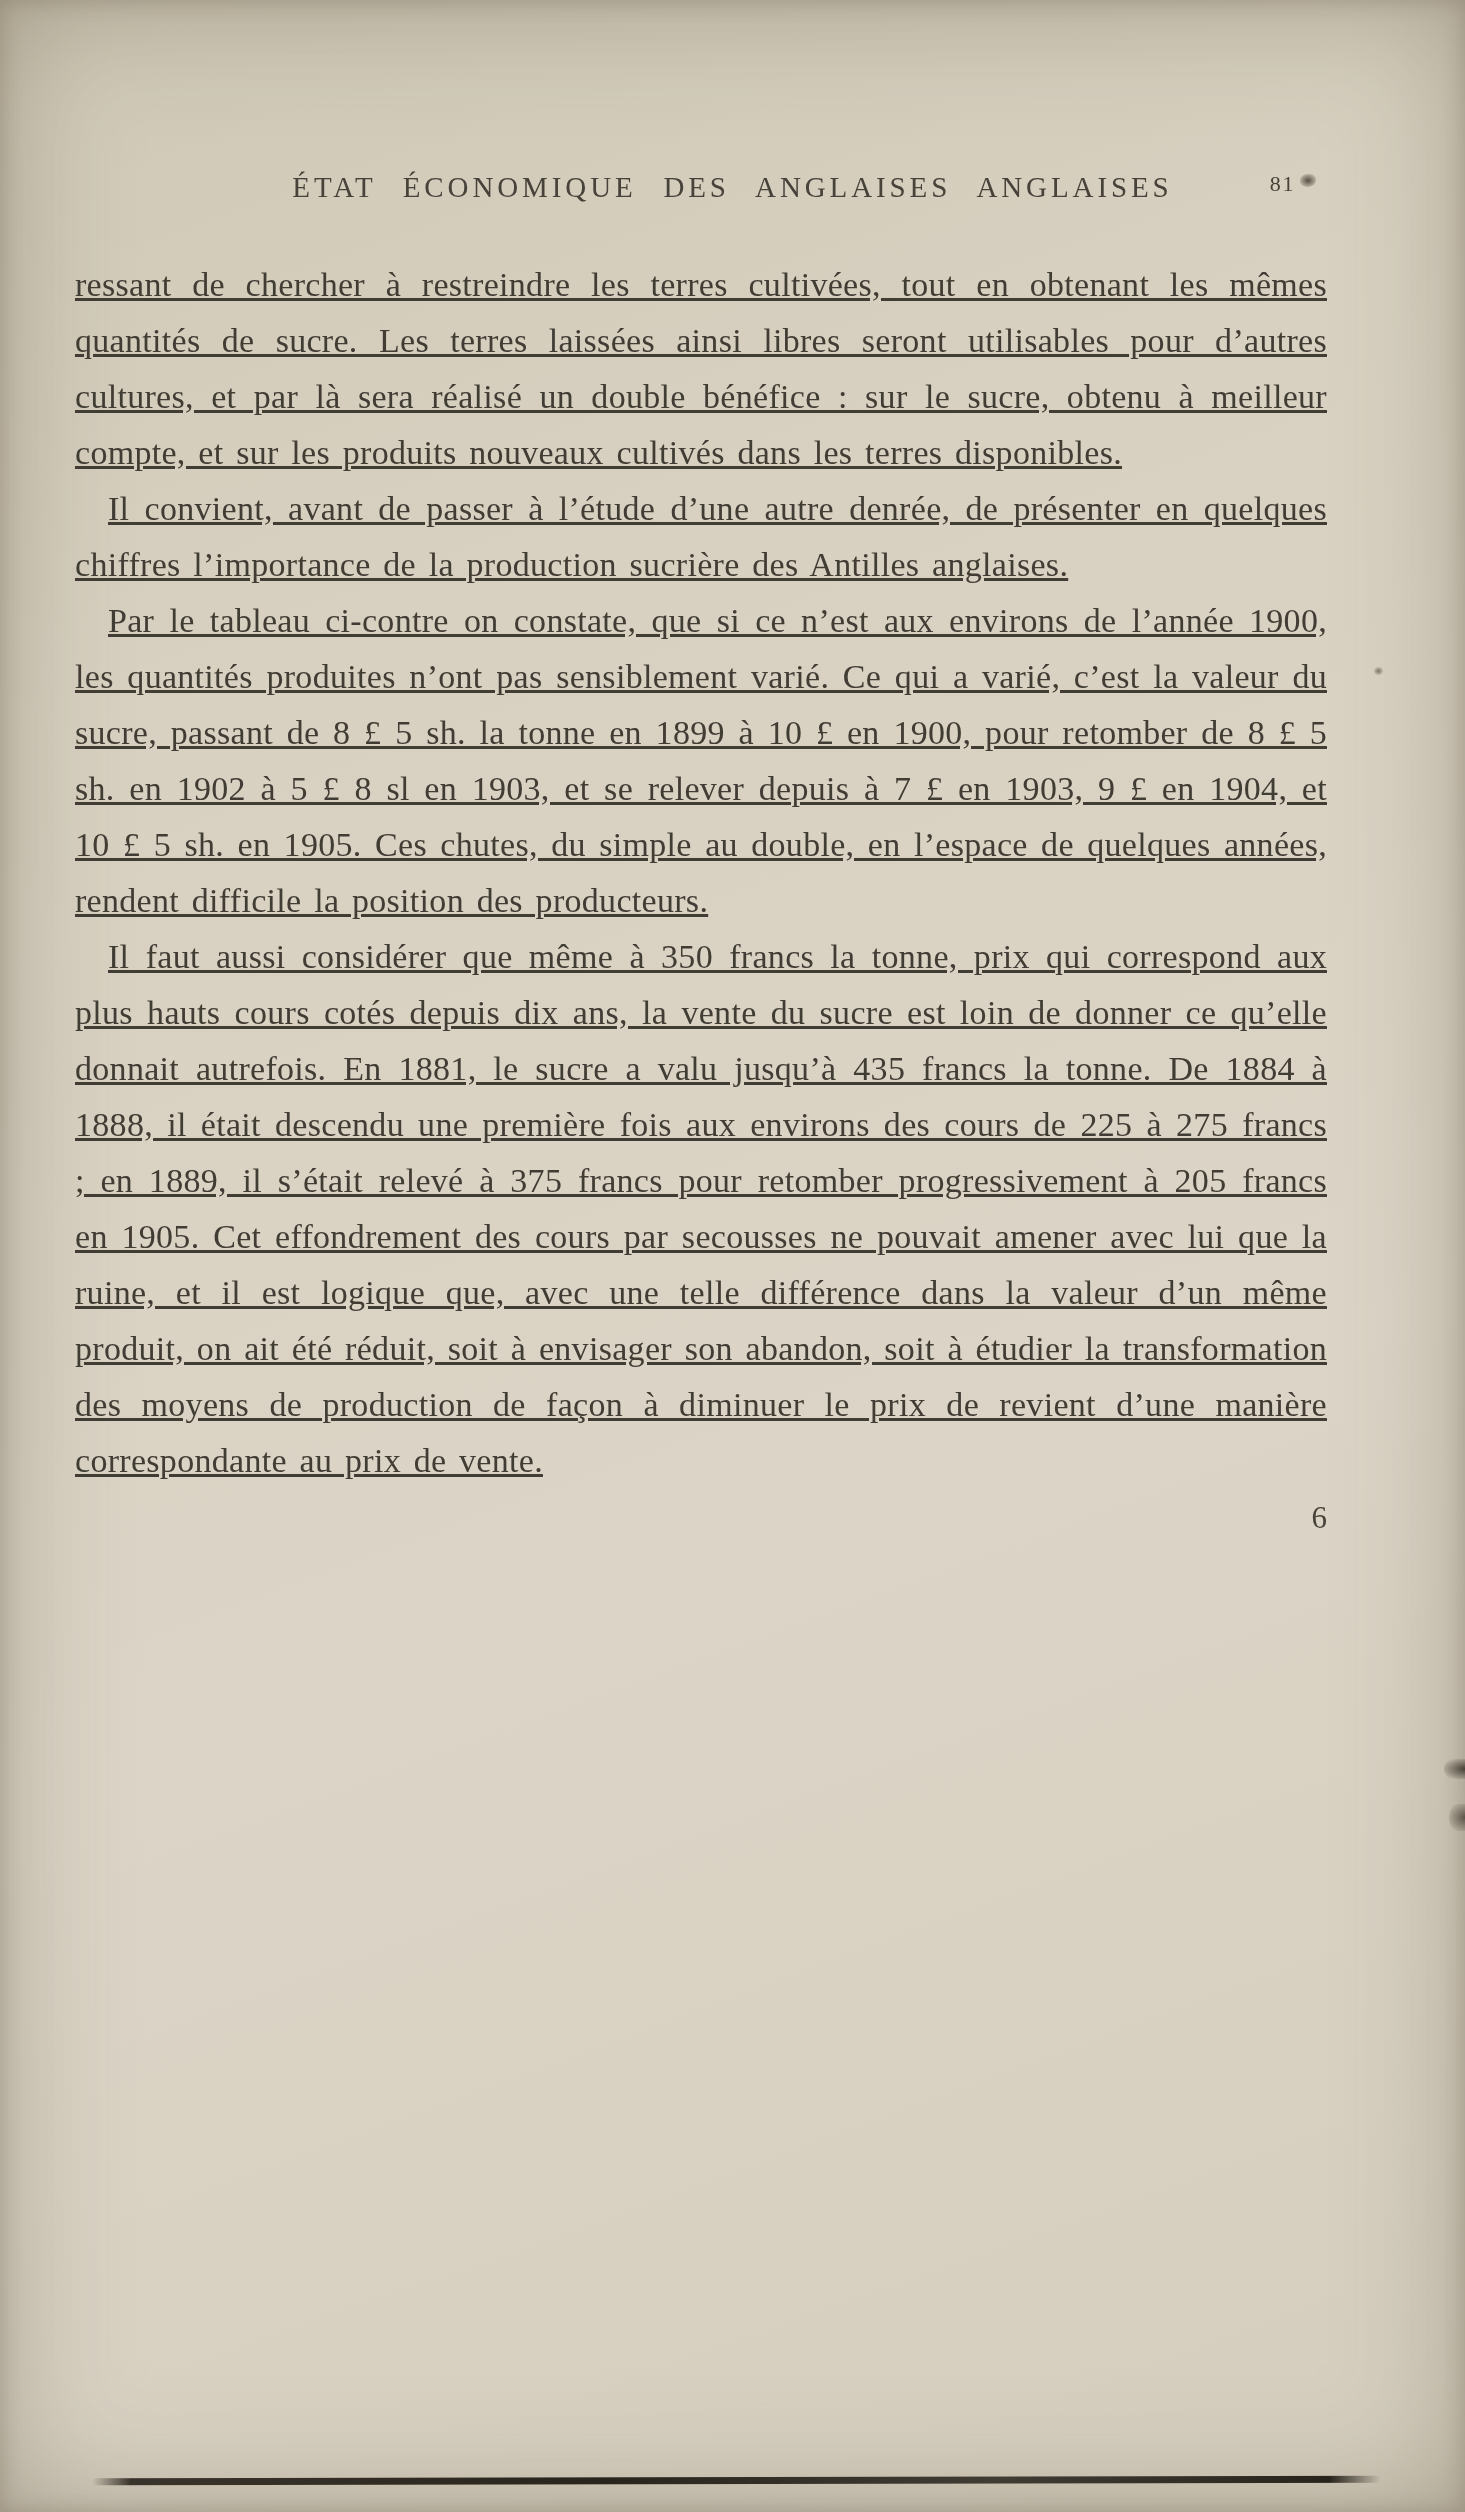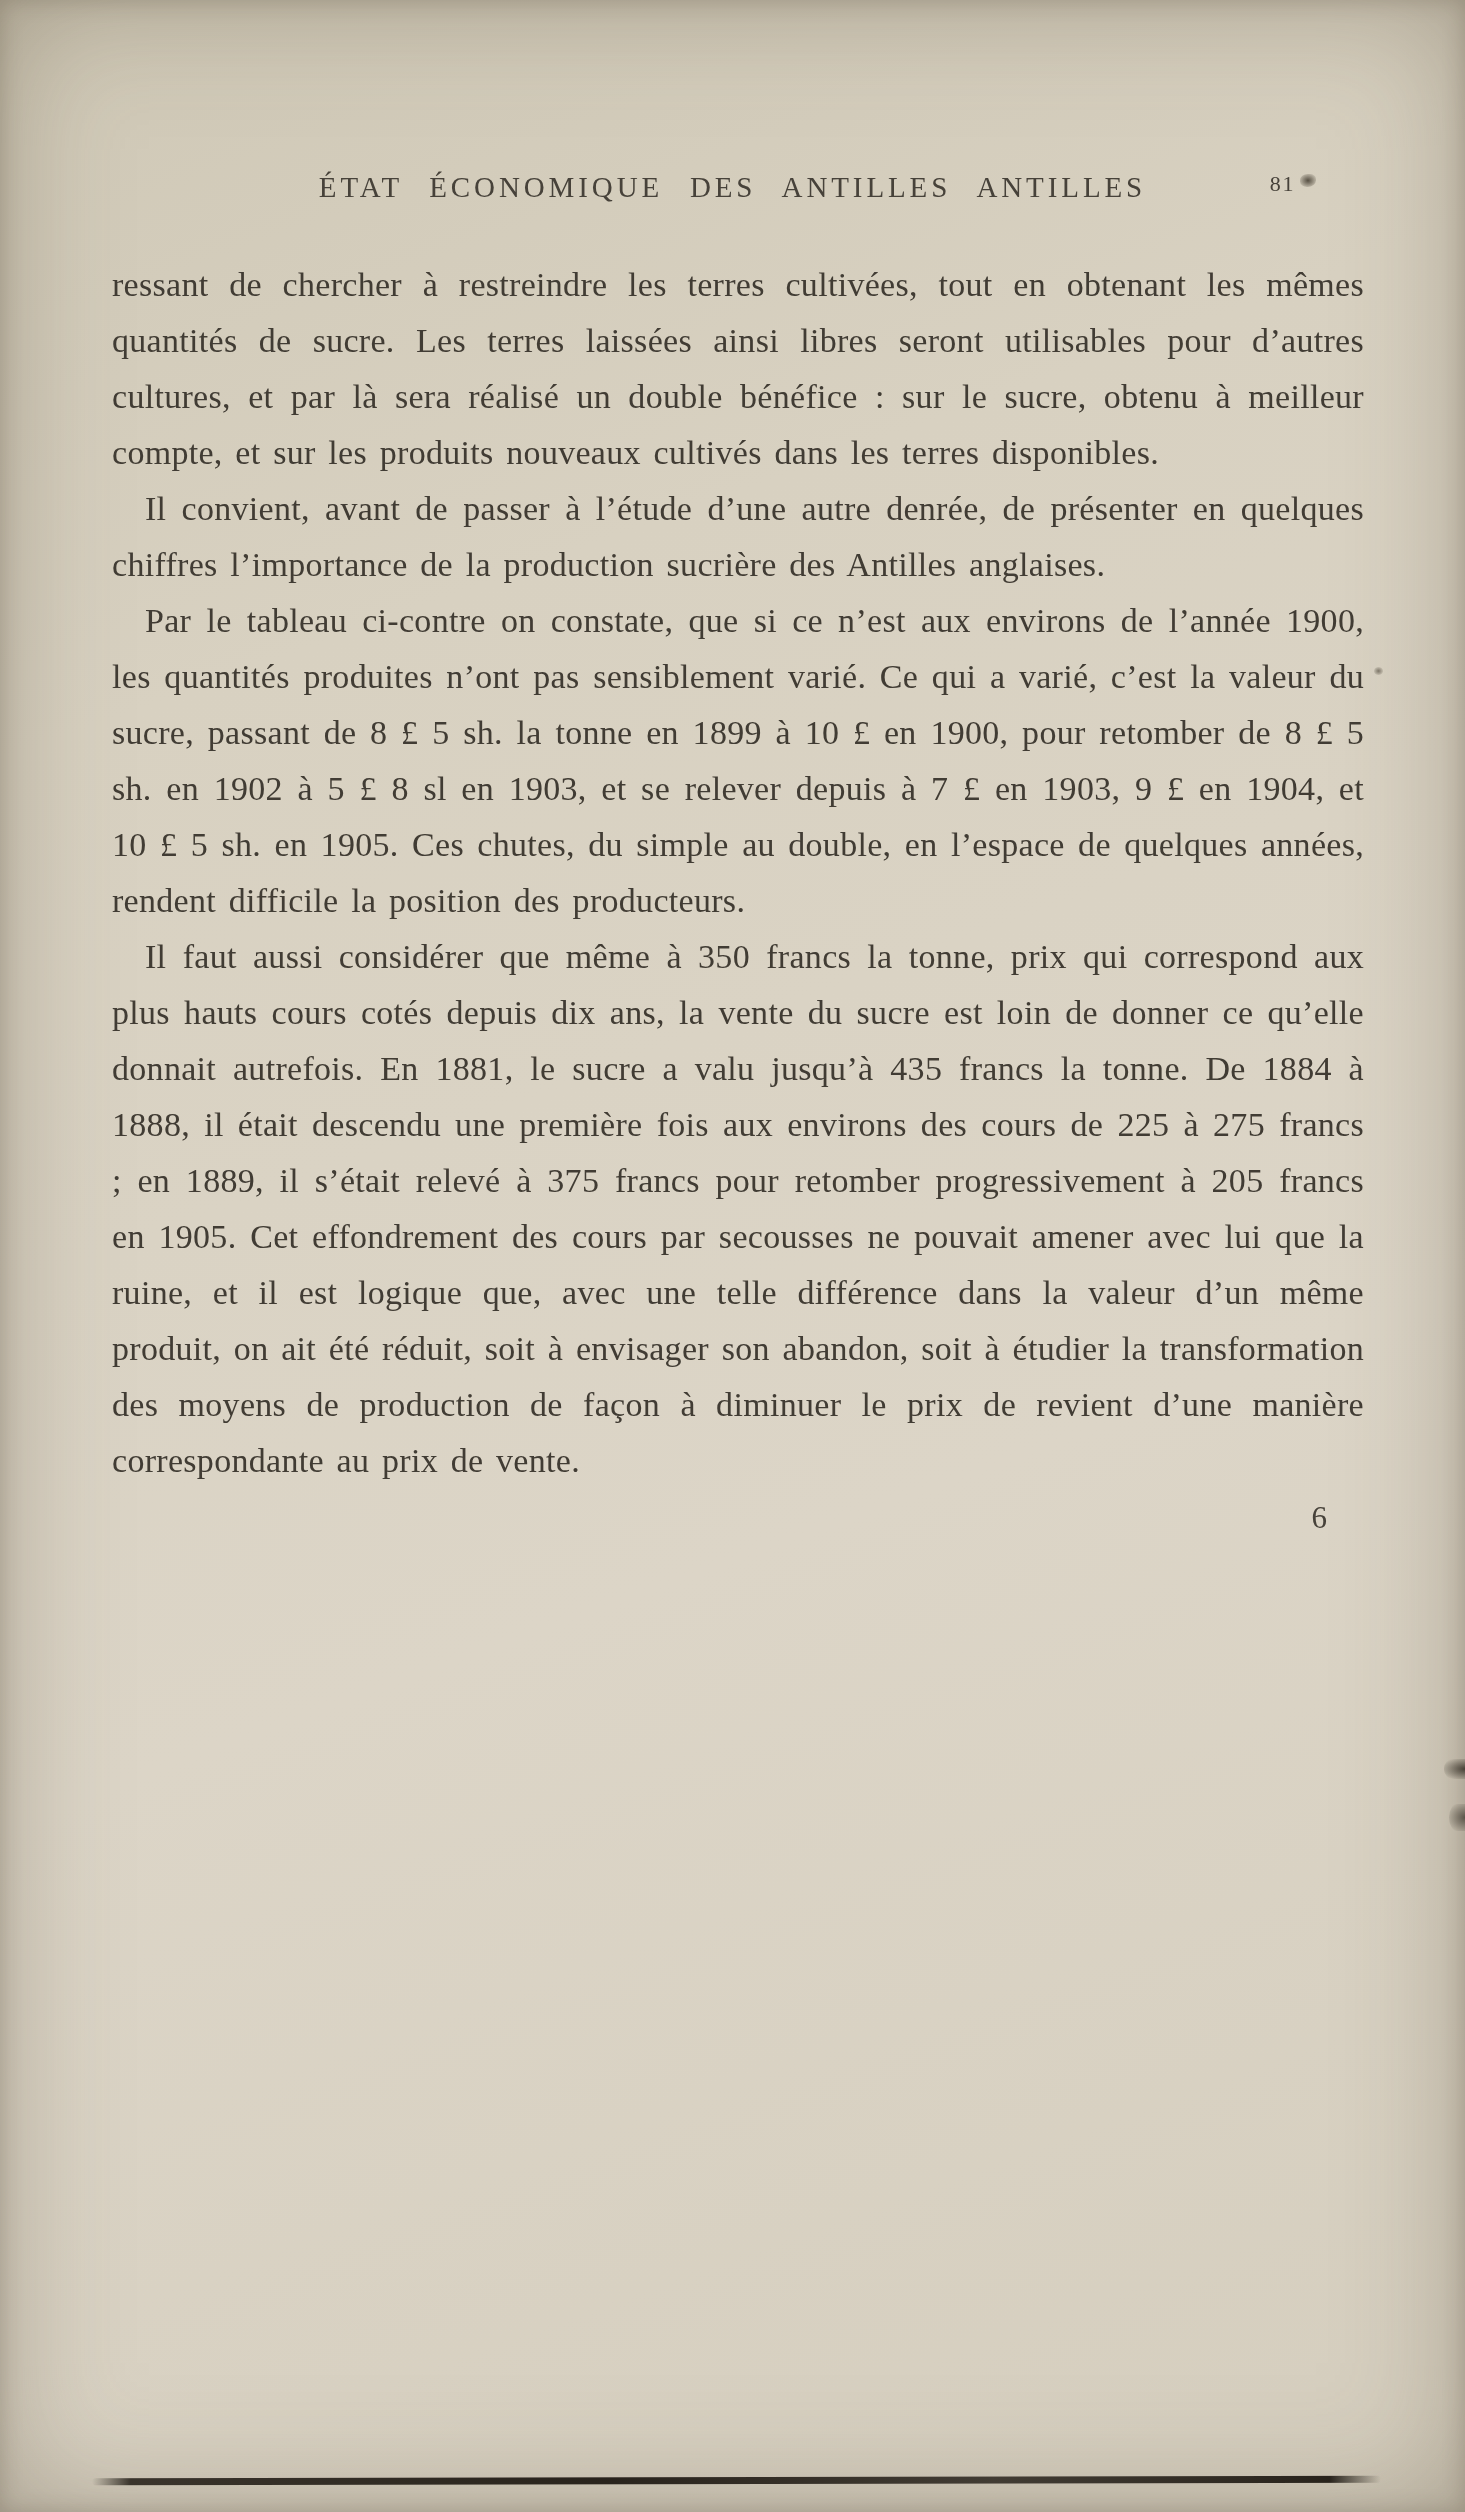--- a/index.html
+++ b/index.html
@@ -32,22 +32,23 @@
   }
   .head-page-number {
     position: absolute;
     right: 53px;
     top: 0;
     font-size: 22px;
     letter-spacing: 1.6px;
     color: #47423a;
   }
   .text-block {
-    margin: 41px 125px 0 112px;
+    margin: 41px 125px 0 75px;
     width: 1252px;
+    text-decoration: underline;
   }
   .para {
     margin: 0;
     font-size: 34px;
     line-height: 56px;
     text-align: justify;
     word-spacing: 3.9px;
     letter-spacing: 0.3px;
     text-indent: 33px;
   }
@@ -114,21 +115,21 @@
       rgba(32,27,20,0) 100%);
     transform: rotate(-0.12deg);
   }
 </style>
 </head>
 <body>
 
 <div class="page">
 
   <header class="running-head">
-    <span class="head-title">ÉTAT ÉCONOMIQUE DES ANTILLES ANTILLES</span>
+    <span class="head-title">ÉTAT ÉCONOMIQUE DES ANGLAISES ANGLAISES</span>
     <span class="head-page-number">81</span>
   </header>
 
   <main class="text-block">
     <p class="para no-indent">ressant de chercher à restreindre les terres cultivées, tout en obtenant les mêmes quantités de sucre. Les terres laissées ainsi libres seront utilisables pour d’autres cultures, et par là sera réalisé un double bénéfice : sur le sucre, obtenu à meilleur compte, et sur les produits nouveaux cultivés dans les terres disponibles.</p>
     <p class="para">Il convient, avant de passer à l’étude d’une autre denrée, de présenter en quelques chiffres l’importance de la production sucrière des Antilles anglaises.</p>
     <p class="para">Par le tableau ci-contre on constate, que si ce n’est aux environs de l’année 1900, les quantités produites n’ont pas sensiblement varié. Ce qui a varié, c’est la valeur du sucre, passant de 8 £ 5 sh. la tonne en 1899 à 10 £ en 1900, pour retomber de 8 £ 5 sh. en 1902 à 5 £ 8 sl en 1903, et se relever depuis à 7 £ en 1903, 9 £ en 1904, et 10 £ 5 sh. en 1905. Ces chutes, du simple au double, en l’espace de quelques années, rendent difficile la position des producteurs.</p>
     <p class="para">Il faut aussi considérer que même à 350 francs la tonne, prix qui correspond aux plus hauts cours cotés depuis dix ans, la vente du sucre est loin de donner ce qu’elle donnait autrefois. En 1881, le sucre a valu jusqu’à 435 francs la tonne. De 1884 à 1888, il était descendu une première fois aux environs des cours de 225 à 275 francs ; en 1889, il s’était relevé à 375 francs pour retomber progressivement à 205 francs en 1905. Cet effondrement des cours par secousses ne pouvait amener avec lui que la ruine, et il est logique que, avec une telle différence dans la valeur d’un même produit, on ait été réduit, soit à envisager son abandon, soit à étudier la transformation des moyens de production de façon à diminuer le prix de revient d’une manière correspondante au prix de vente.</p>
   </main>
 

